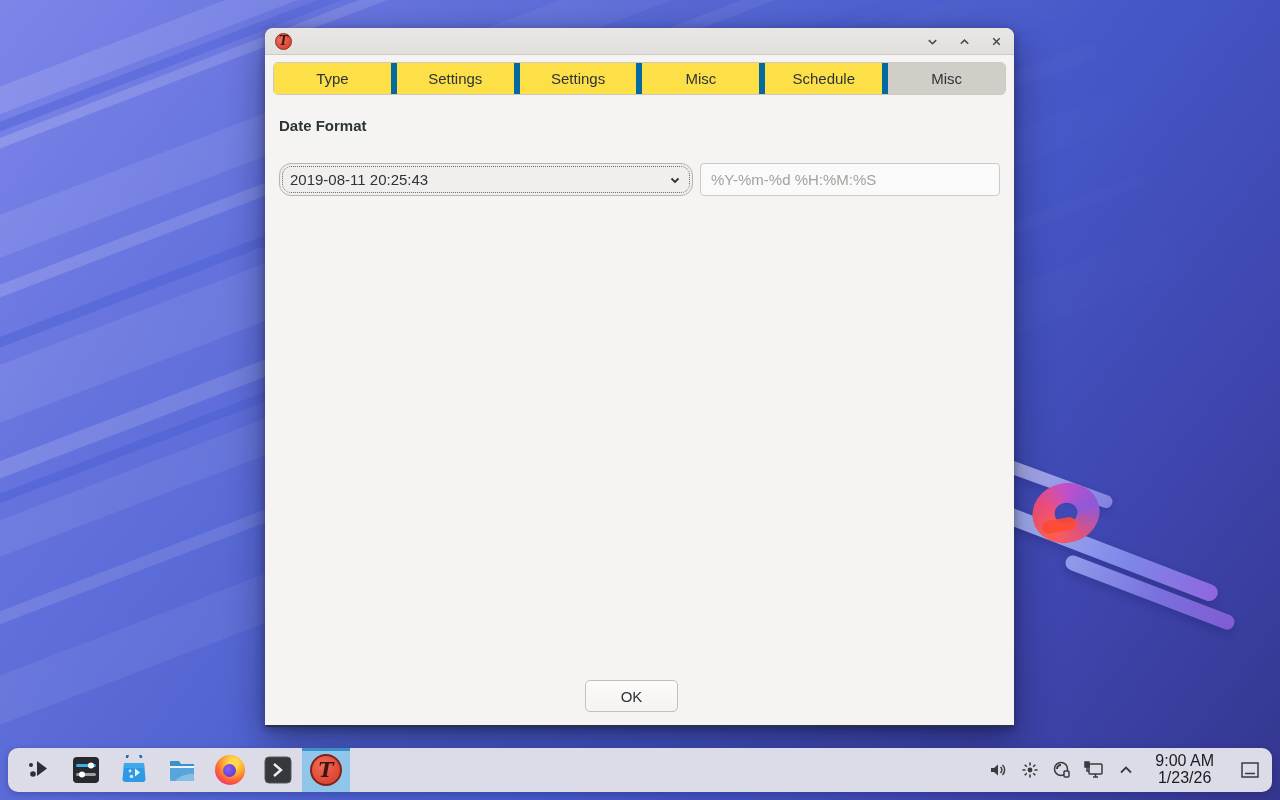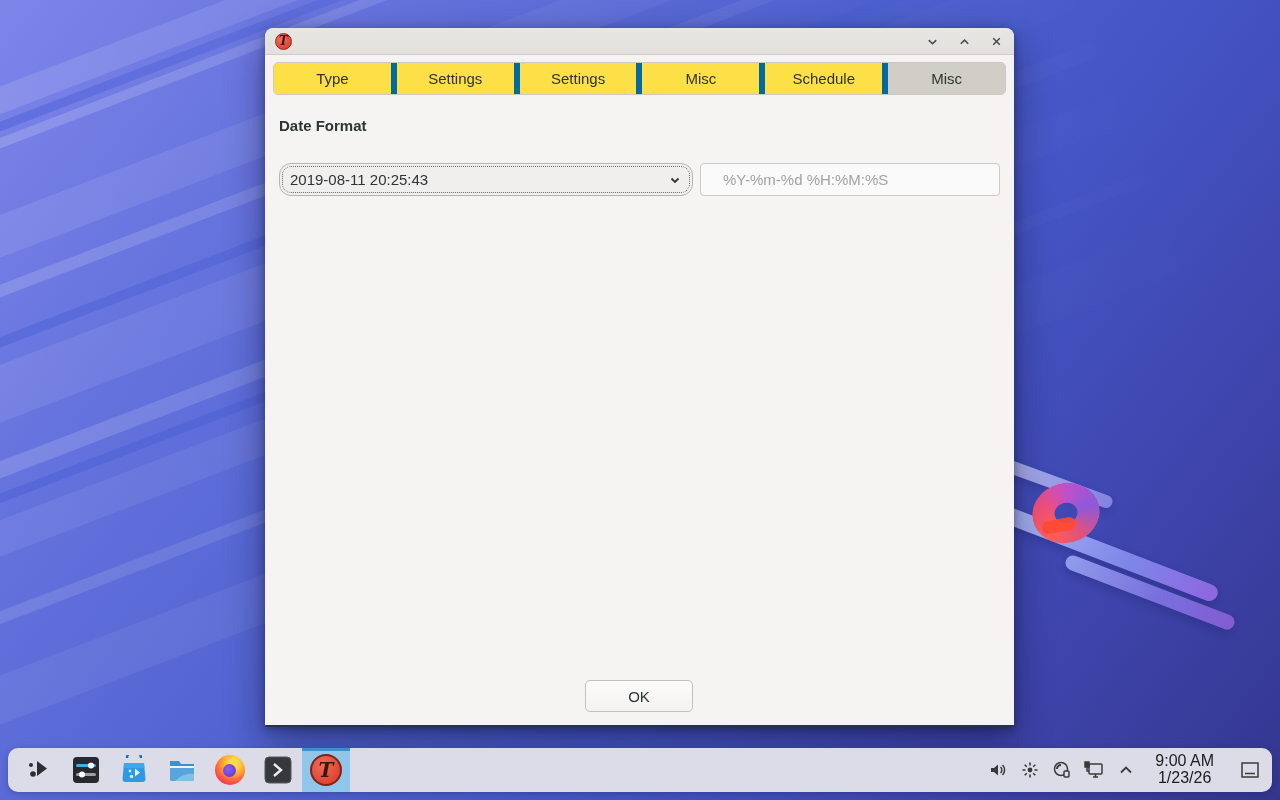--- a/index.html
+++ b/index.html
@@ -72,24 +72,24 @@
 
   .content { position:relative; padding:0 14px; }
   .section-label { margin-top:22px; font-size:15px; font-weight:bold; color:#2e3436; }
   .controls-row { display:flex; margin-top:29px; gap:7px; }
   .combo { width:414px; height:33px; background:#f0efed; border:1px solid #b8b4af; border-radius:12px;
     display:flex; align-items:center; padding:0 10px; font-size:15px; color:#2e3436;
     outline:1px dotted #6e6a64; outline-offset:-4px; }
   .combo .chevron { margin-left:auto; display:flex; }
   .combo svg { stroke:#2e3436; stroke-width:1.8; fill:none; }
   .fmt-input { width:300px; height:33px; background:#fbfafa; border:1px solid #cdcac5; border-radius:4px;
-    padding:0 22px; font-size:15px; color:#2e3436; font-family:"Liberation Sans", sans-serif; }
+    padding:0 10px; font-size:15px; color:#2e3436; font-family:"Liberation Sans", sans-serif; }
   .fmt-input::placeholder { color:#a5a19b; opacity:1; }
 
-  .ok-btn { position:absolute; left:320px; bottom:13px; width:108px; height:32px;
+  .ok-btn { position:absolute; left:320px; bottom:13px; width:93px; height:32px;
     background:linear-gradient(#fcfbfb,#f4f3f1); border:1px solid #c3c0bb; border-radius:5px;
     font-size:15px; color:#2e3436; font-family:"Liberation Sans", sans-serif; }
 
   
   .panel { position:absolute; left:8px; right:8px; bottom:8px; height:44px;
     background:#dcdbe8; border-radius:10px; display:flex; align-items:center;
     padding:0 6px; box-shadow:0 2px 6px rgba(20,20,60,.25); }
   .task { width:48px; height:44px; display:flex; align-items:center; justify-content:center; position:relative; }
   .task.active-task { background:#8fc6e9; border-radius:0; }
   .task.active-task::before { content:""; position:absolute; top:0; left:0; right:0; height:3px; background:#3f8fc9; }

